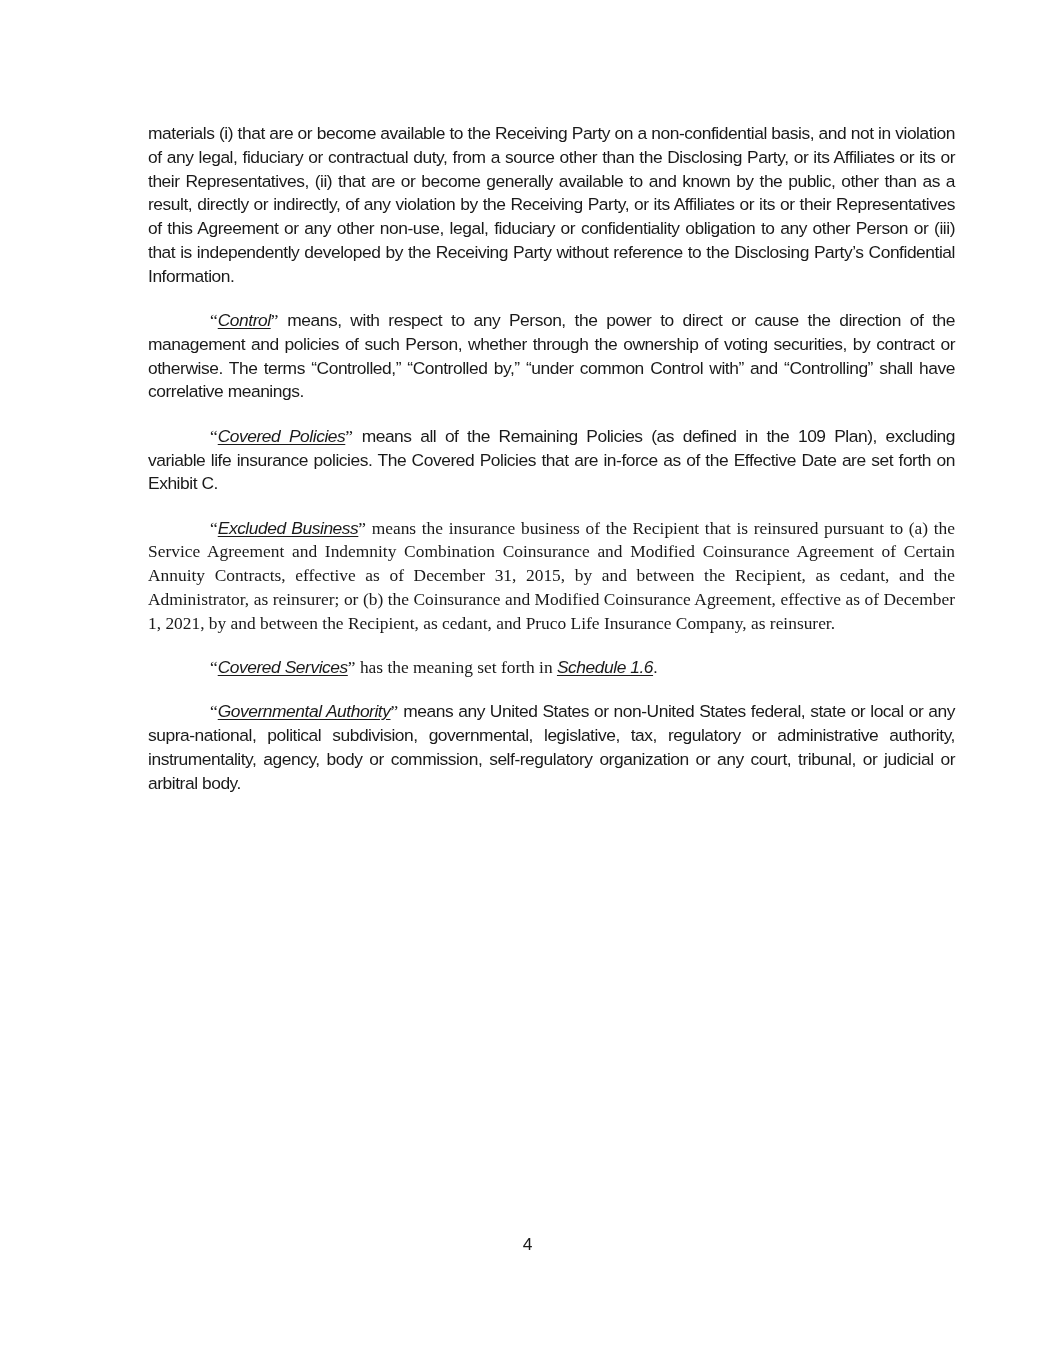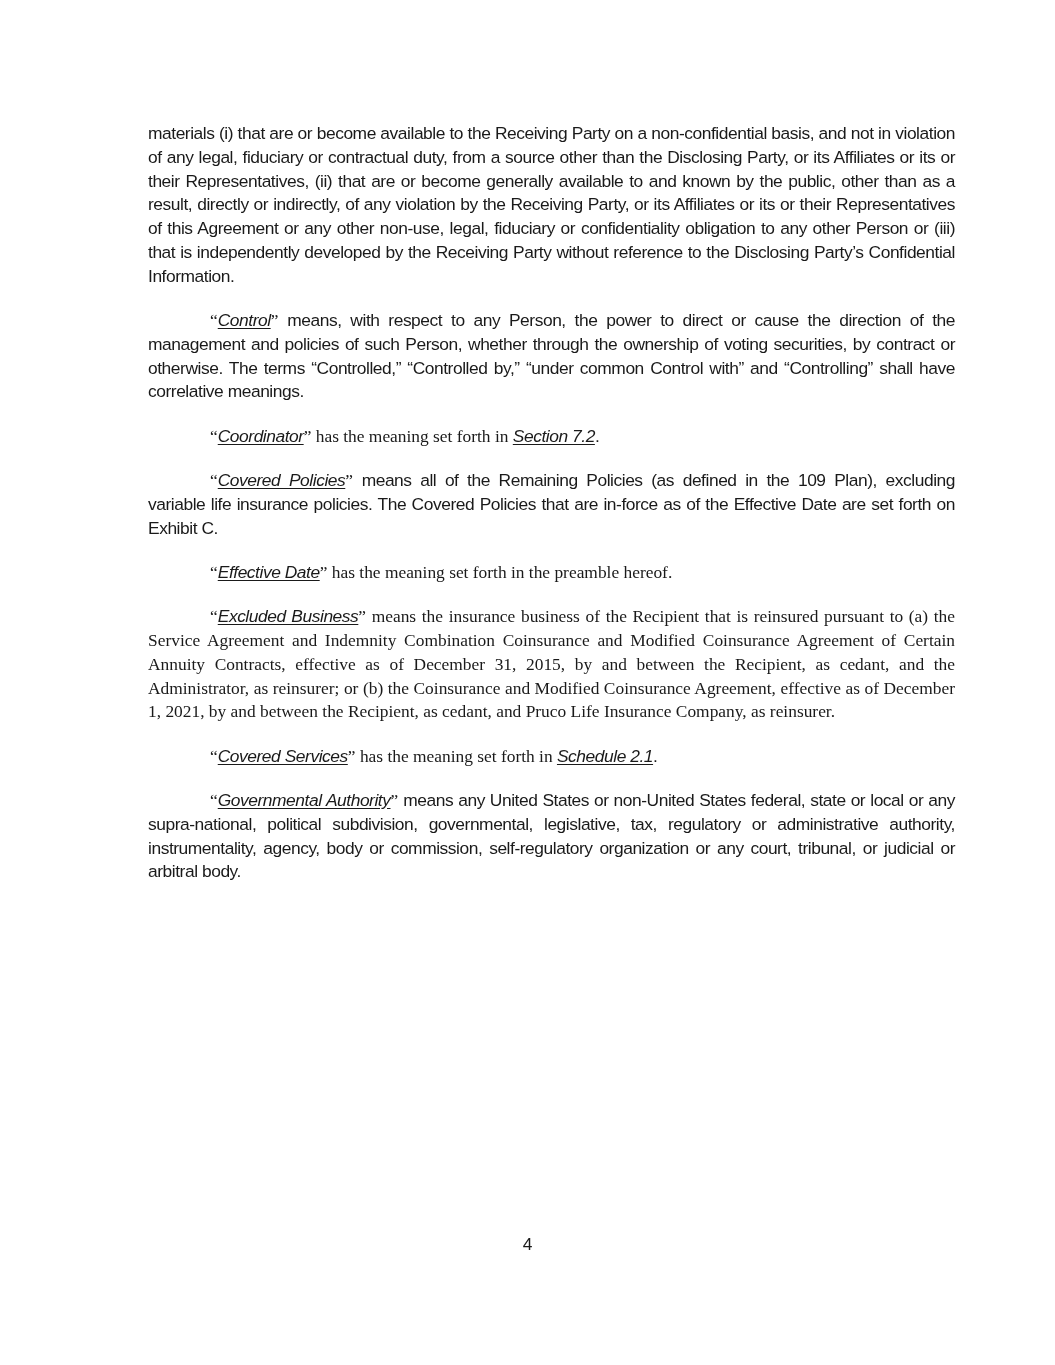--- a/index.html
+++ b/index.html
@@ -19,21 +19,19 @@
     font-family: "Liberation Sans", sans-serif; font-size: 17.4px; color: #1a1a1a;
   }
 </style>
 </head>
 <body>
 
 <div class="page">
   <p class="para">materials (i) that are or become available to the Receiving Party on a non-confidential basis, and not in violation of any legal, fiduciary or contractual duty, from a source other than the Disclosing Party, or its Affiliates or its or their Representatives, (ii) that are or become generally available to and known by the public, other than as a result, directly or indirectly, of any violation by the Receiving Party, or its Affiliates or its or their Representatives of this Agreement or any other non-use, legal, fiduciary or confidentiality obligation to any other Person or (iii) that is independently developed by the Receiving Party without reference to the Disclosing Party’s Confidential Information.</p>
   <div id="defs">
       <p class="para indent"><span class="serif">“</span><span class="u">Control</span><span class="serif">”</span><span> means, with respect to any Person, the power to direct or cause the direction of the management and policies of such Person, whether through the ownership of voting securities, by contract or otherwise.  The terms “Controlled,” “Controlled by,” “under common Control with” and “Controlling” shall have correlative meanings.</span></p>
-      <p class="para indent short"><span class="serif">“</span><span class="u">Coordinator</span><span class="serif">”</span><span class="serif"> has the meaning set forth in </span><span class="u">Section 7.2</span><span>.</span></p>
       <p class="para indent"><span class="serif">“</span><span class="u">Covered Policies</span><span class="serif">”</span><span> means all of the Remaining Policies (as defined in the 109 Plan), excluding variable life insurance policies. The Covered Policies that are in-force as of the Effective Date are set forth on Exhibit C.</span></p>
-      <p class="para indent short"><span class="serif">“</span><span class="u">Effective Date</span><span class="serif">”</span><span class="serif"> has the meaning set forth in the preamble hereof.</span></p>
       <p class="para indent"><span class="serif">“</span><span class="u">Excluded Business</span><span class="serif">”</span><span class="serif"> means the insurance business of the Recipient that is reinsured pursuant to (a) the Service Agreement and Indemnity Combination Coinsurance and Modified Coinsurance Agreement of Certain Annuity Contracts, effective as of December 31, 2015, by and between the Recipient, as cedant, and the Administrator, as reinsurer; or (b) the Coinsurance and Modified Coinsurance Agreement, effective as of December 1, 2021, by and between the Recipient, as cedant, and Pruco Life Insurance Company, as reinsurer.</span></p>
-      <p class="para indent short"><span class="serif">“</span><span class="u">Covered Services</span><span class="serif">”</span><span class="serif"> has the meaning set forth in </span><span class="u">Schedule 2.1</span><span>.</span></p>
+      <p class="para indent short"><span class="serif">“</span><span class="u">Covered Services</span><span class="serif">”</span><span class="serif"> has the meaning set forth in </span><span class="u">Schedule 1.6</span><span>.</span></p>
       <p class="para indent"><span class="serif">“</span><span class="u">Governmental Authority</span><span class="serif">”</span><span> means any United States or non-United States federal, state or local or any supra-national, political subdivision, governmental, legislative, tax, regulatory or administrative authority, instrumentality, agency, body or commission, self-regulatory organization or any court, tribunal, or judicial or arbitral body.</span></p>
     </div>
 </div>
 <div class="pagenum">4</div>
 
 </body></html>

